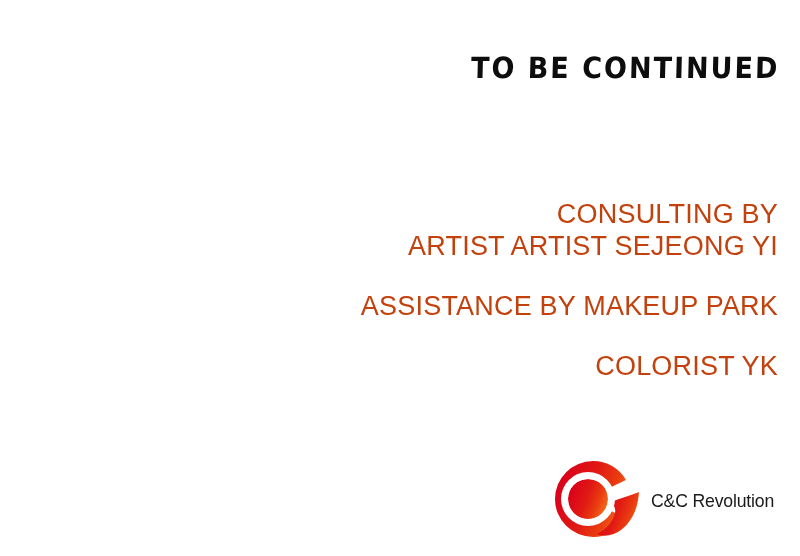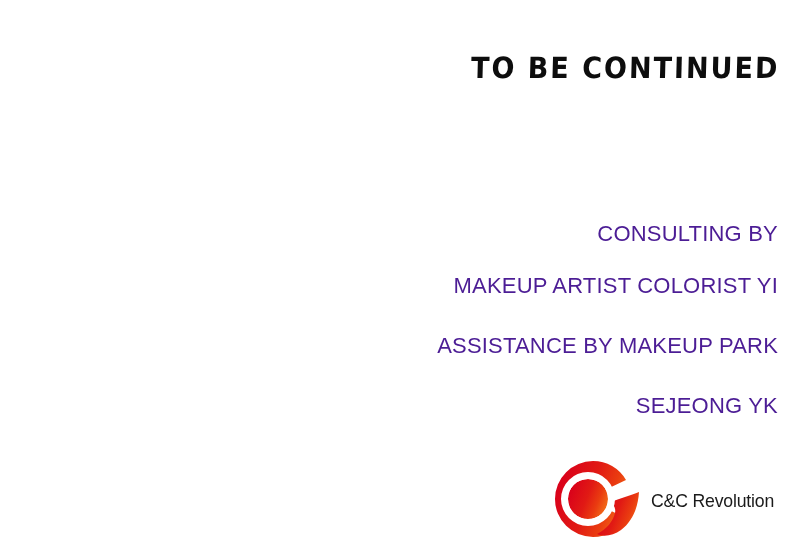--- a/index.html
+++ b/index.html
@@ -51,27 +51,26 @@
     text-align: right;
   }
   .credit-block {
     margin: 0 0 28px 0;
   }
   .credit-block:last-child {
     margin-bottom: 0;
   }
   .credit-line {
     font-family: "Liberation Sans", sans-serif;
-    font-size: 22px;
+    font-size: 27px;
     font-weight: 400;
     letter-spacing: 0.2px;
-    color: #4c1d95;
+    color: #c2410c;
     line-height: 32px;
     white-space: nowrap;
-    margin-top: 20px;
   }
 
   
   .logo {
     position: absolute;
     left: 545px;
     top: 458px;
     width: 240px;
     height: 86px;
     display: flex;
@@ -99,29 +98,29 @@
 <body>
 
 <div id="page">
 
   <div class="title">TO BE CONTINUED</div>
 
   <div class="credits">
 
     <div class="credit-block">
       <div class="credit-line">CONSULTING BY</div>
-      <div class="credit-line">MAKEUP ARTIST COLORIST YI</div>
+      <div class="credit-line">ARTIST ARTIST SEJEONG YI</div>
     </div>
 
     <div class="credit-block">
       <div class="credit-line">ASSISTANCE BY MAKEUP PARK</div>
     </div>
 
     <div class="credit-block">
-      <div class="credit-line">SEJEONG YK</div>
+      <div class="credit-line">COLORIST YK</div>
     </div>
 
   </div>
 
   <div class="logo">
 
     <svg class="logo-mark" viewBox="0 0 96 84" aria-hidden="true">
       <defs>
         <linearGradient id="ccgrad" x1="0" y1="0.35" x2="1" y2="0.75">
           <stop offset="0%" stop-color="#d9001b"></stop>

